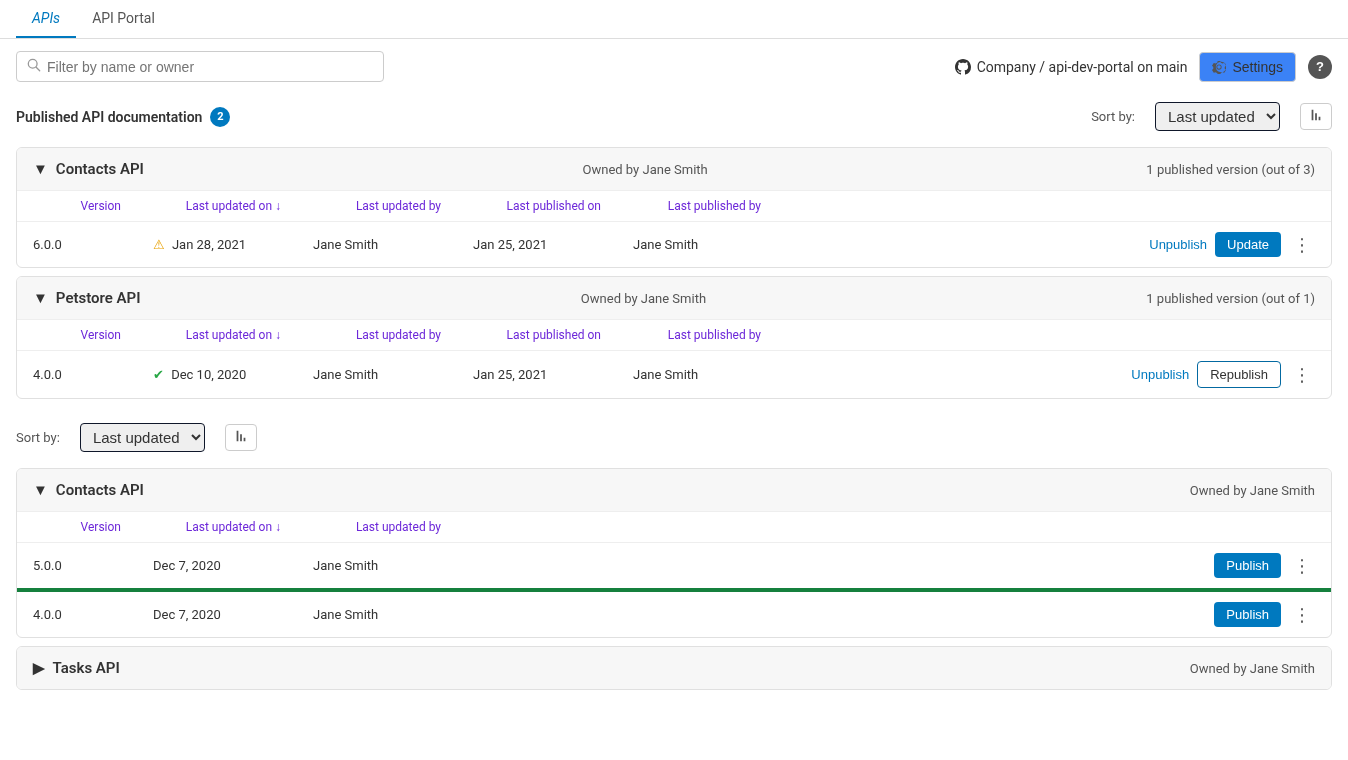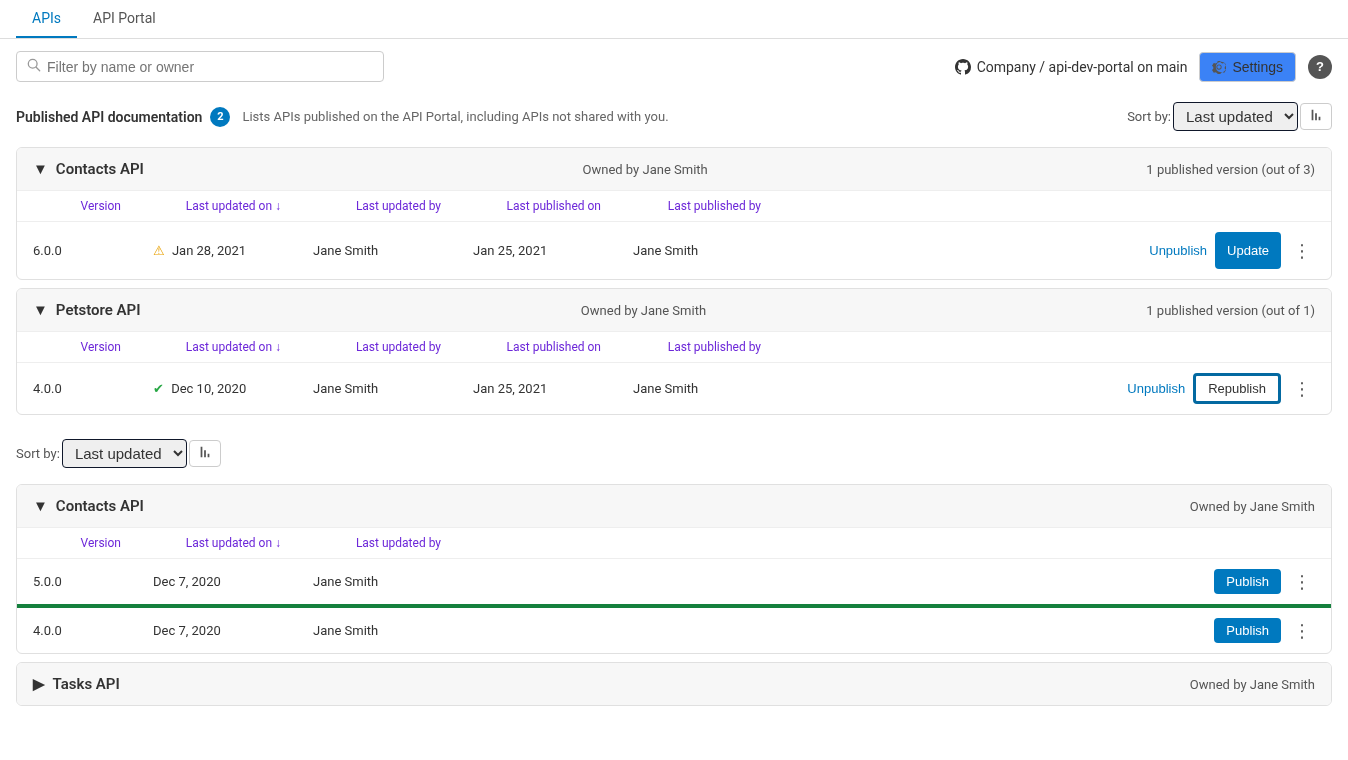--- a/index.html
+++ b/index.html
@@ -1,57 +1,57 @@
 <!DOCTYPE html>
 <html><head>
   <meta charset="utf-8">
   <style>
     * { box-sizing: border-box; margin: 0; padding: 0; }
     body { font-family: -apple-system, BlinkMacSystemFont, "Segoe UI", Roboto, sans-serif; font-size: 14px; color: #333; background: #fff; }
     
     .tabs { display: flex; border-bottom: 1px solid #ddd; padding: 0 16px; }
     .tab { padding: 10px 16px; cursor: pointer; border-bottom: 2px solid transparent; color: #555; font-size: 14px; }
-    .tab.active { border-bottom: 2px solid #0079bf; color: #0079bf; }
+    .tab.active { border-bottom: 2px solid #0079bf; color: #0079bf; font-style: italic; }
     .tab:not(.active) { border-bottom: 2px solid transparent; }
     
     .toolbar { display: flex; align-items: center; justify-content: space-between; padding: 12px 16px; }
     .search-box { display: flex; align-items: center; border: 1px solid #ccc; border-radius: 4px; padding: 6px 10px; width: 368px; background: #fff; }
     .search-box input { border: none; outline: none; font-size: 14px; color: #555; width: 100%; background: transparent; }
     .search-icon-svg { color: #999; margin-right: 6px; flex-shrink: 0; }
     
     .right-toolbar { display: flex; align-items: center; gap: 12px; }
     .github-link { display: flex; align-items: flex-start; gap: 6px; color: #333; font-size: 14px; text-decoration: none; }
     .settings-btn { display: flex; align-items: center; gap: 6px; border: 1px solid #ccc; border-radius: 4px; padding: 6px 12px; background: #3b82f6; cursor: pointer; font-size: 14px; color: #333; }
     .help-btn { width: 24px; height: 24px; border-radius: 50%; background: #555; color: #fff; border: none; cursor: pointer; font-size: 13px; font-weight: bold; display: flex; align-items: center; justify-content: center; }
     
     .section-header { display: flex; align-items: center; justify-content: space-between; padding: 8px 16px; background: #fff; }
     .section-title { display: flex; align-items: center; gap: 8px; font-weight: 600; font-size: 14px; }
     .badge { background: #0079bf; color: #fff; border-radius: 50%; width: 20px; height: 20px; display: inline-flex; align-items: center; justify-content: center; font-size: 11px; font-weight: bold; }
     .section-desc { color: #666; font-size: 13px; margin-left: 4px; font-weight: normal; }
-    .sort-controls { display: flex; align-items: center; gap: 2px; }
+    .sort-controls { display: flex; align-items: center; gap: 20px; }
     .sort-label { color: #555; font-size: 13px; }
     .sort-select { border: 1px solid #0f172a; border-radius: 4px; padding: 4px 8px; font-size: 15px; color: #333; cursor: pointer; appearance: auto; }
     .sort-dir-btn { border: 1px solid #ccc; border-radius: 4px; padding: 4px 8px; background: #fff; cursor: pointer; font-size: 13px; }
     
     .api-card { border: 1px solid #e0e0e0; border-radius: 6px; margin: 8px 16px; overflow: hidden; }
     .api-card-header { display: flex; align-items: center; justify-content: space-between; padding: 12px 16px; background: #f7f7f7; }
     .api-card-title { display: flex; align-items: center; gap: 8px; font-weight: 600; font-size: 15px; }
     .chevron-icon { cursor: pointer; }
     .api-meta { color: #555; font-size: 13px; }
     .api-versions { color: #555; font-size: 13px; }
     
     .versions-table { width: 100%; border-collapse: collapse; }
     .versions-table th { text-align: right; padding: 8px 16px; font-size: 12px; color: #6d28d9; font-weight: normal; border-bottom: 1px solid #eee; border-top: 1px solid #eee; }
     .versions-table td { padding: 10px 16px; font-size: 13px; border-bottom: 4px solid #15803d; vertical-align: middle; }
     .versions-table tr:last-child td { border-bottom: none; }
     
     .version-actions { display: flex; align-items: center; gap: 8px; justify-content: flex-end; }
     .unpublish-btn { color: #0079bf; background: none; border: none; cursor: pointer; font-size: 13px; }
-    .update-btn { background: #0079bf; color: #fff; border: none; border-radius: 4px; padding: 11px 12px; cursor: pointer; font-size: 13px; font-weight: 500; }
-    .republish-btn { border: 3px solid #0369a1; background: #fff; border-radius: 4px; padding: 5px 12px; cursor: pointer; font-size: 13px; color: #333; }
+    .update-btn { background: #0079bf; color: #fff; border: none; border-radius: 4px; padding: 5px 12px; cursor: pointer; font-size: 13px; font-weight: 500; }
+    .republish-btn { border: 1px solid #0369a1; background: #fff; border-radius: 4px; padding: 5px 12px; cursor: pointer; font-size: 13px; color: #333; }
     .publish-btn { background: #0079bf; color: #fff; border: none; border-radius: 4px; padding: 5px 12px; cursor: pointer; font-size: 13px; font-weight: 500; }
     .more-btn { background: none; border: none; cursor: pointer; color: #555; font-size: 18px; padding: 2px 4px; line-height: 1; }
     
     .warning-icon { color: #e8a000; margin-right: 4px; }
     .success-icon { color: #28a745; margin-right: 4px; }
     
     .col-version { width: 120px; }
     .col-updated-on { width: 160px; }
     .col-updated-by { width: 160px; }
     .col-published-on { width: 160px; }
@@ -93,21 +93,20 @@
       <span>Settings</span>
     </button>
     <button class="help-btn">?</button>
   </div>
 </div>
 
 <div class="section-header">
   <div class="section-title">
     <span>Published API documentation</span>
     <span class="badge">2</span>
-    <span class="section-desc">Lists APIs published on the API Portal, including APIs not shared with you.</span>
   </div>
   <div class="sort-controls">
     <span class="sort-label">Sort by:</span>
     <select class="sort-select">
       <option>Last updated</option>
     </select>
     <button class="sort-dir-btn">
       <svg width="14" height="14" viewBox="0 0 16 16" fill="#555">
         <path d="M3 2h2v12H3zM7 6h2v8H7zM11 10h2v4h-2z"></path>
       </svg>

